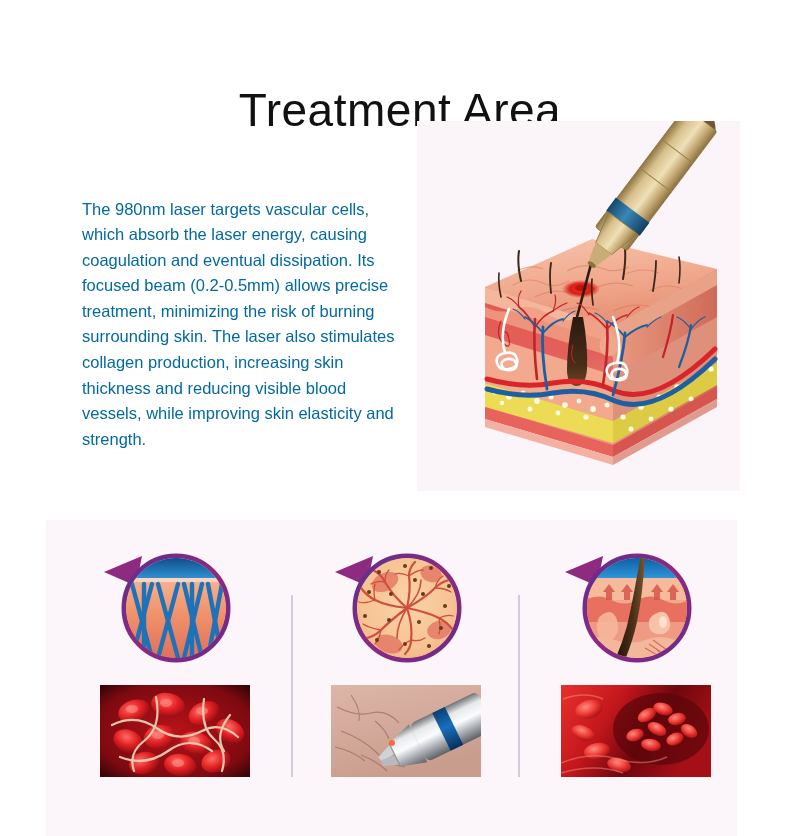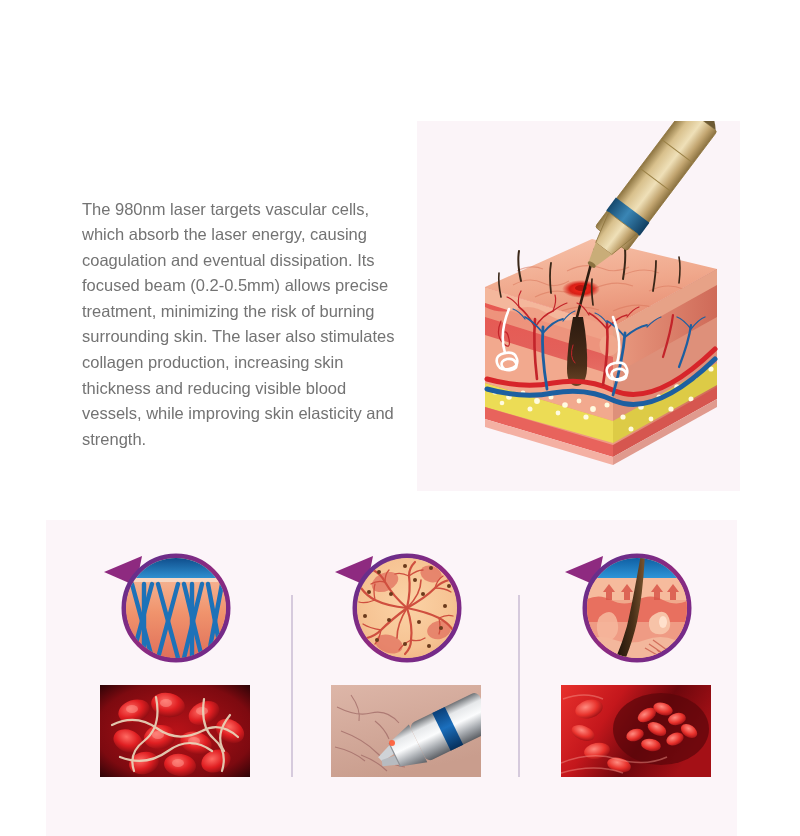--- a/index.html
+++ b/index.html
@@ -28,21 +28,21 @@
     font-family: "Liberation Sans", sans-serif;
   }
 
   
   #bodytext {
     position: absolute;
     left: 82px; top: 180px;
     width: 318px;
     font-size: 16.5px;
     line-height: 25.6px;
-    color: #737373;
+    color: #0369a1;
     font-weight: 400;
     text-align: left;
     white-space: pre-line;
   }
 
   
   #skin-figure {
     position: absolute;
     left: 417px; top: 121px;
     width: 323px; height: 370px;
@@ -74,20 +74,21 @@
 
   .panel-circle { position: absolute; left: 50px; top: 14px; width: 140px; height: 132px; }
   .panel-photo  { position: absolute; left: 54px; top: 165px; width: 150px; height: 92px; }
   .panel-circle svg, .panel-photo svg { display:block; width:100%; height:100%; }
 </style>
 </head>
 <body>
 
 <div id="page">
 
+  <h1 id="title">Treatment Area</h1>
 
   <p id="bodytext">The 980nm laser targets vascular cells, which absorb the laser energy, causing coagulation and eventual dissipation. Its focused beam (0.2-0.5mm) allows precise treatment, minimizing the risk of burning surrounding skin. The laser also stimulates collagen production, increasing skin thickness and reducing visible blood vessels, while improving skin elasticity and strength.</p>
 
   <div id="skin-figure">
     <svg id="skin-svg" viewBox="0 0 323 370" xmlns="http://www.w3.org/2000/svg">
       <defs>
         <linearGradient id="penGrad" x1="0" y1="0" x2="1" y2="0">
           <stop offset="0%" stop-color="#8d7441"></stop>
           <stop offset="25%" stop-color="#d8c08c"></stop>
           <stop offset="55%" stop-color="#efe0b8"></stop>

